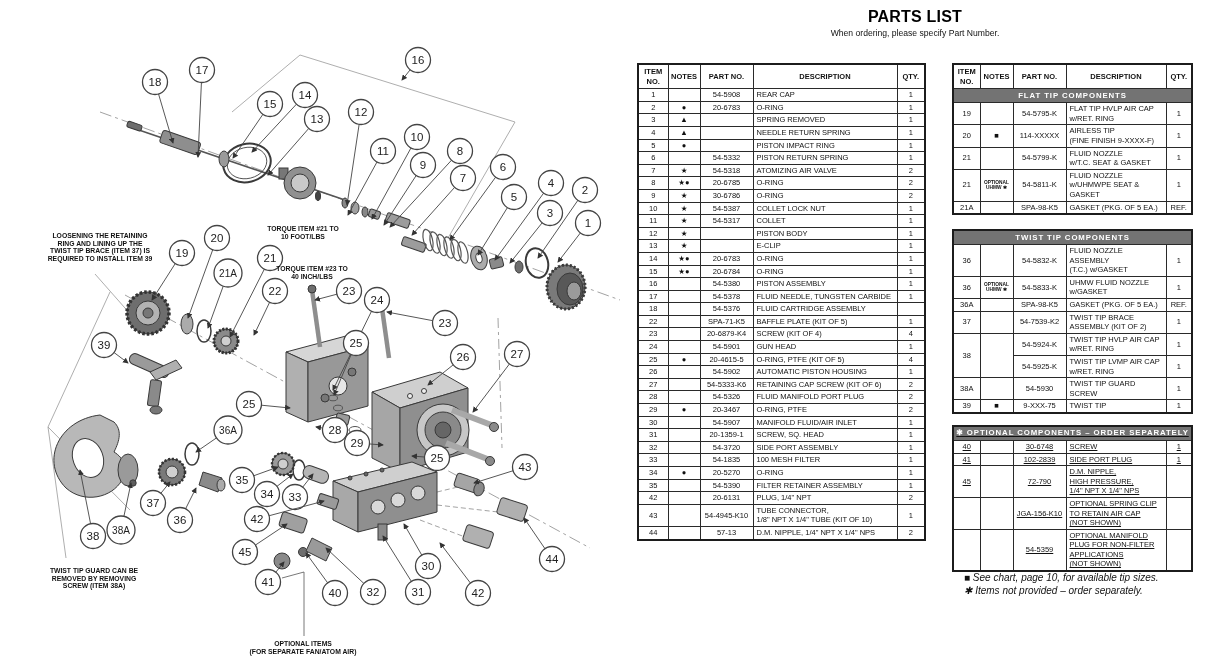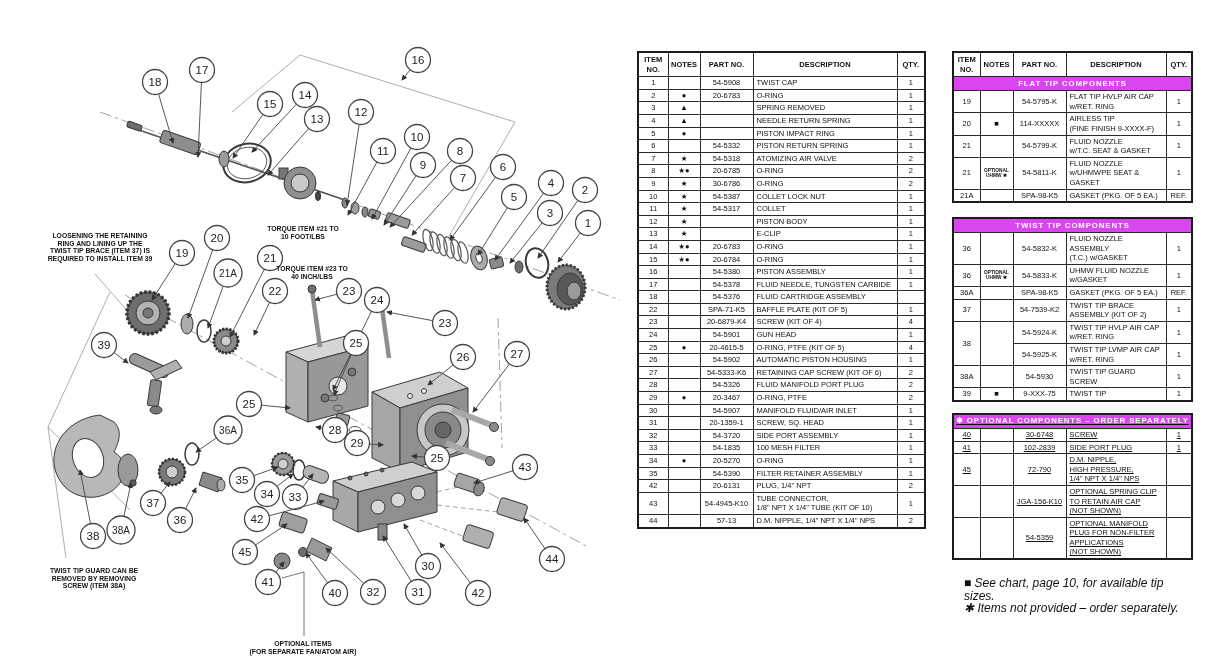--- a/index.html
+++ b/index.html
@@ -8,33 +8,33 @@
 
   #diagram { position:absolute; left:0; top:0; }
 
   #header-block { position:absolute; left:637px; top:8px; width:556px; text-align:center; }
   .title { font-size:16px; font-weight:bold; letter-spacing:0.2px; color:#000; }
   .subtitle { font-size:8.6px; margin-top:2px; color:#111; }
 
   #main-col { position:absolute; left:637px; top:51px; width:289px; }
   #right-col { position:absolute; left:952px; top:51px; width:241px; }
 
-  table { border-collapse:collapse; width:100%; table-layout:fixed; border:2px solid #1c1c1c; background:#fff; }
+  table { border-collapse:collapse; width:100%; table-layout:fixed; border:2px solid #1c1c1c; background:#fff;margin-top:12px; }
   td, th { border:1px solid #2a2a2a; font-size:7.5px; line-height:1.28; padding:1px 2px; vertical-align:middle; white-space:pre-line; overflow:hidden; }
   th { font-weight:bold; text-align:center; padding:2px 1px; }
   td.c0, td.c1, td.c2, td.c4 { text-align:center; }
   td.c3 { text-align:left; padding-left:3px; }
   td.tiny { font-size:4.8px; line-height:1.15; font-weight:bold; }
-  tr.banner td { background:#d946ef; color:#fff; font-weight:bold; text-align:center; letter-spacing:0.9px; font-size:7.8px; padding:1.5px 0; white-space:nowrap; }
+  tr.banner td { background:#737373; color:#fff; font-weight:bold; text-align:center; letter-spacing:0.9px; font-size:7.8px; padding:1.5px 0; white-space:nowrap; }
 
   #tbl-twist { margin-top:14px;border-radius:17px; }
   #tbl-optional { margin-top:11px;text-decoration:underline; }
 
   .fnotes-left { margin-top:11px; margin-left:46px; font-style:italic; font-size:8px; line-height:13.5px; color:#111; }
-  .fnotes-right { margin-top:17px; margin-left:12px; font-style:italic; font-size:12px; line-height:12.5px; color:#111; }
+  .fnotes-right { margin-top:0; margin-left:12px; font-style:italic; font-size:10px; line-height:12.5px; color:#111; }
 </style>
 </head>
 <body>
 
 <div id="stage">
 
   <svg id="diagram" width="636" height="671" viewBox="0 0 636 671">
     <defs>
       <marker id="arr" viewBox="0 0 10 10" refX="8.5" refY="5" markerWidth="6.5" markerHeight="6.5" orient="auto">
         <path d="M0,0 L10,5 L0,10 z" fill="#333"></path>
@@ -488,20 +488,24 @@
       </g>
     <g id="annotation-layer">
         <text x="100" y="238" text-anchor="middle" font-size="6.8" font-weight="bold" fill="#111" font-family="&quot;Liberation Sans&quot;, sans-serif"><tspan x="100" dy="0">LOOSENING THE RETAINING</tspan><tspan x="100" dy="7.6">RING AND LINING UP THE</tspan><tspan x="100" dy="7.6">TWIST TIP BRACE (ITEM 37) IS</tspan><tspan x="100" dy="7.6">REQUIRED TO INSTALL ITEM 39</tspan></text>
         <text x="303" y="231" text-anchor="middle" font-size="6.8" font-weight="bold" fill="#111" font-family="&quot;Liberation Sans&quot;, sans-serif"><tspan x="303" dy="0">TORQUE ITEM #21 TO</tspan><tspan x="303" dy="7.6">10 FOOT/LBS</tspan></text>
         <text x="312" y="271" text-anchor="middle" font-size="6.8" font-weight="bold" fill="#111" font-family="&quot;Liberation Sans&quot;, sans-serif"><tspan x="312" dy="0">TORQUE ITEM #23 TO</tspan><tspan x="312" dy="7.6">40 INCH/LBS</tspan></text>
         <text x="94" y="573" text-anchor="middle" font-size="6.8" font-weight="bold" fill="#111" font-family="&quot;Liberation Sans&quot;, sans-serif"><tspan x="94" dy="0">TWIST TIP GUARD CAN BE</tspan><tspan x="94" dy="7.6">REMOVED BY REMOVING</tspan><tspan x="94" dy="7.6">SCREW (ITEM 38A)</tspan></text>
         <text x="303" y="646" text-anchor="middle" font-size="6.8" font-weight="bold" fill="#111" font-family="&quot;Liberation Sans&quot;, sans-serif"><tspan x="303" dy="0">OPTIONAL ITEMS</tspan><tspan x="303" dy="7.6">(FOR SEPARATE FAN/ATOM AIR)</tspan></text>
       </g>
   </svg>
 
+  <div id="header-block">
+    <div class="title">PARTS LIST</div>
+    <div class="subtitle">When ordering, please specify Part Number.</div>
+  </div>
 
   <div id="main-col">
     <table id="tbl-main">
       <colgroup>
           <col style="width:30px">
           <col style="width:32px">
           <col style="width:53px">
           <col style="width:144px">
           <col style="width:28px">
         </colgroup>
@@ -511,21 +515,21 @@
 NO.</th>
             <th>NOTES</th>
             <th>PART NO.</th>
             <th>DESCRIPTION</th>
             <th>QTY.</th>
           </tr>
           <tr>
             <td class="c0">1</td>
             <td class="c1"></td>
             <td class="c2">54-5908</td>
-            <td class="c3">TWIST CAP</td>
+            <td class="c3">REAR CAP</td>
             <td class="c4">1</td>
           </tr>
           <tr>
             <td class="c0">2</td>
             <td class="c1">●</td>
             <td class="c2">20-6783</td>
             <td class="c3">O-RING</td>
             <td class="c4">1</td>
           </tr>
           <tr>

